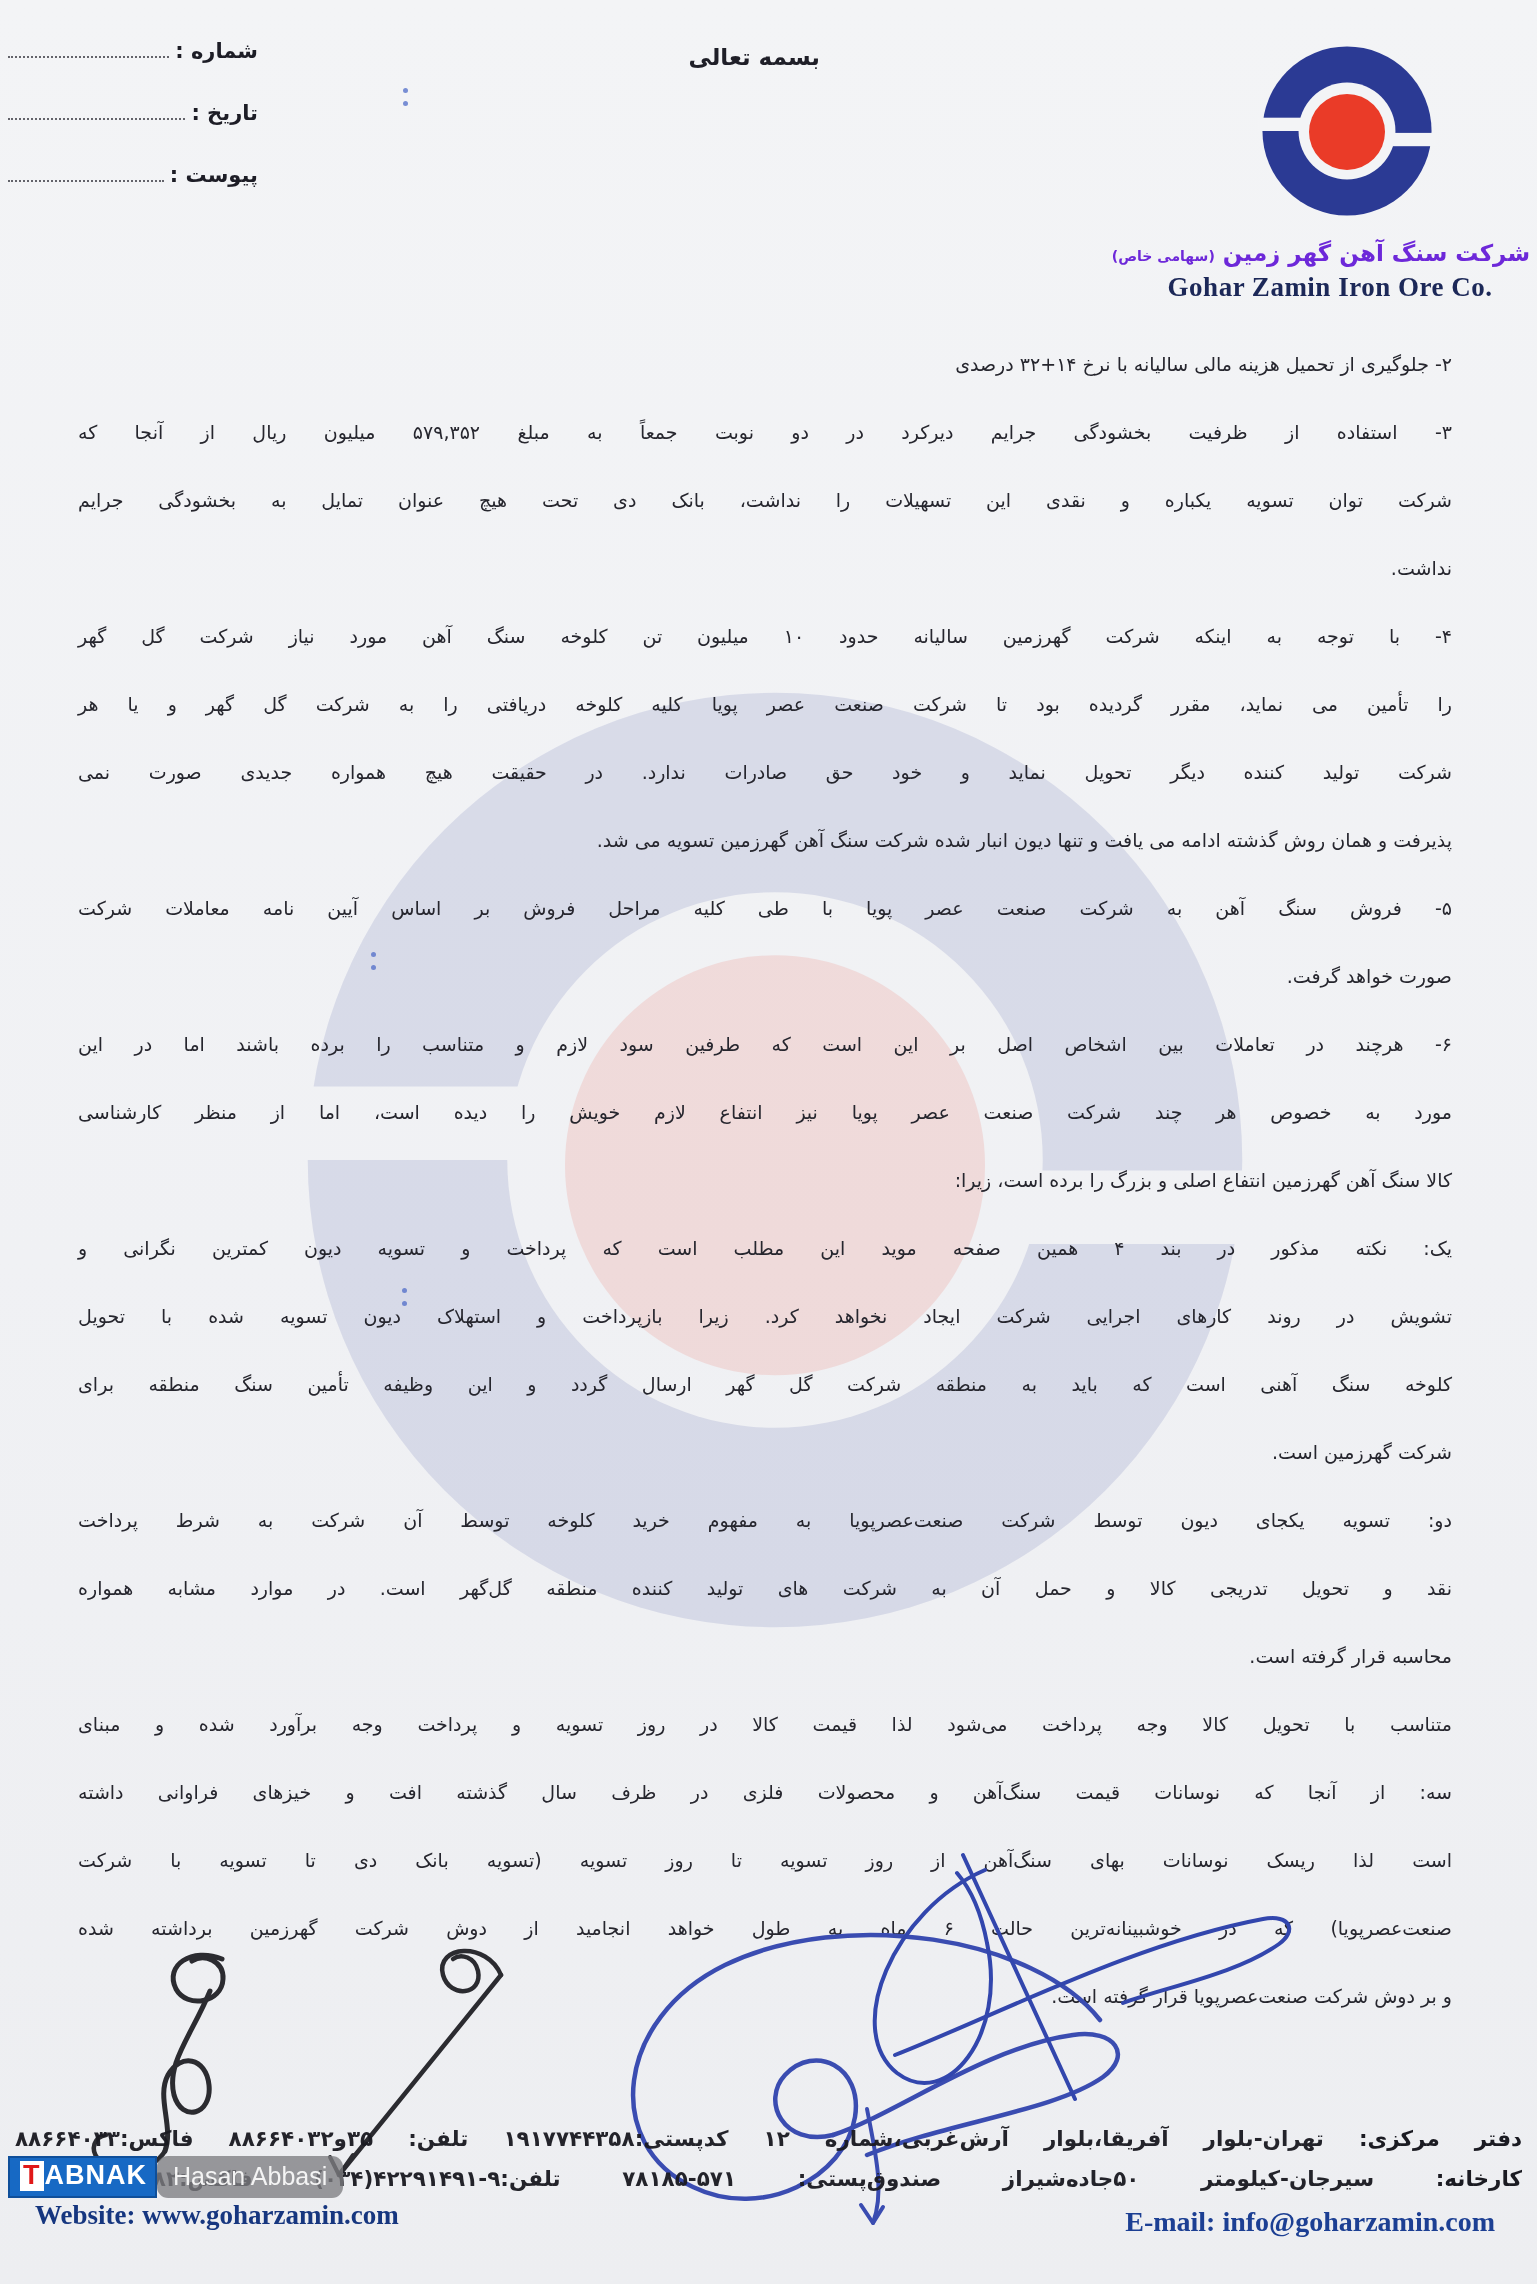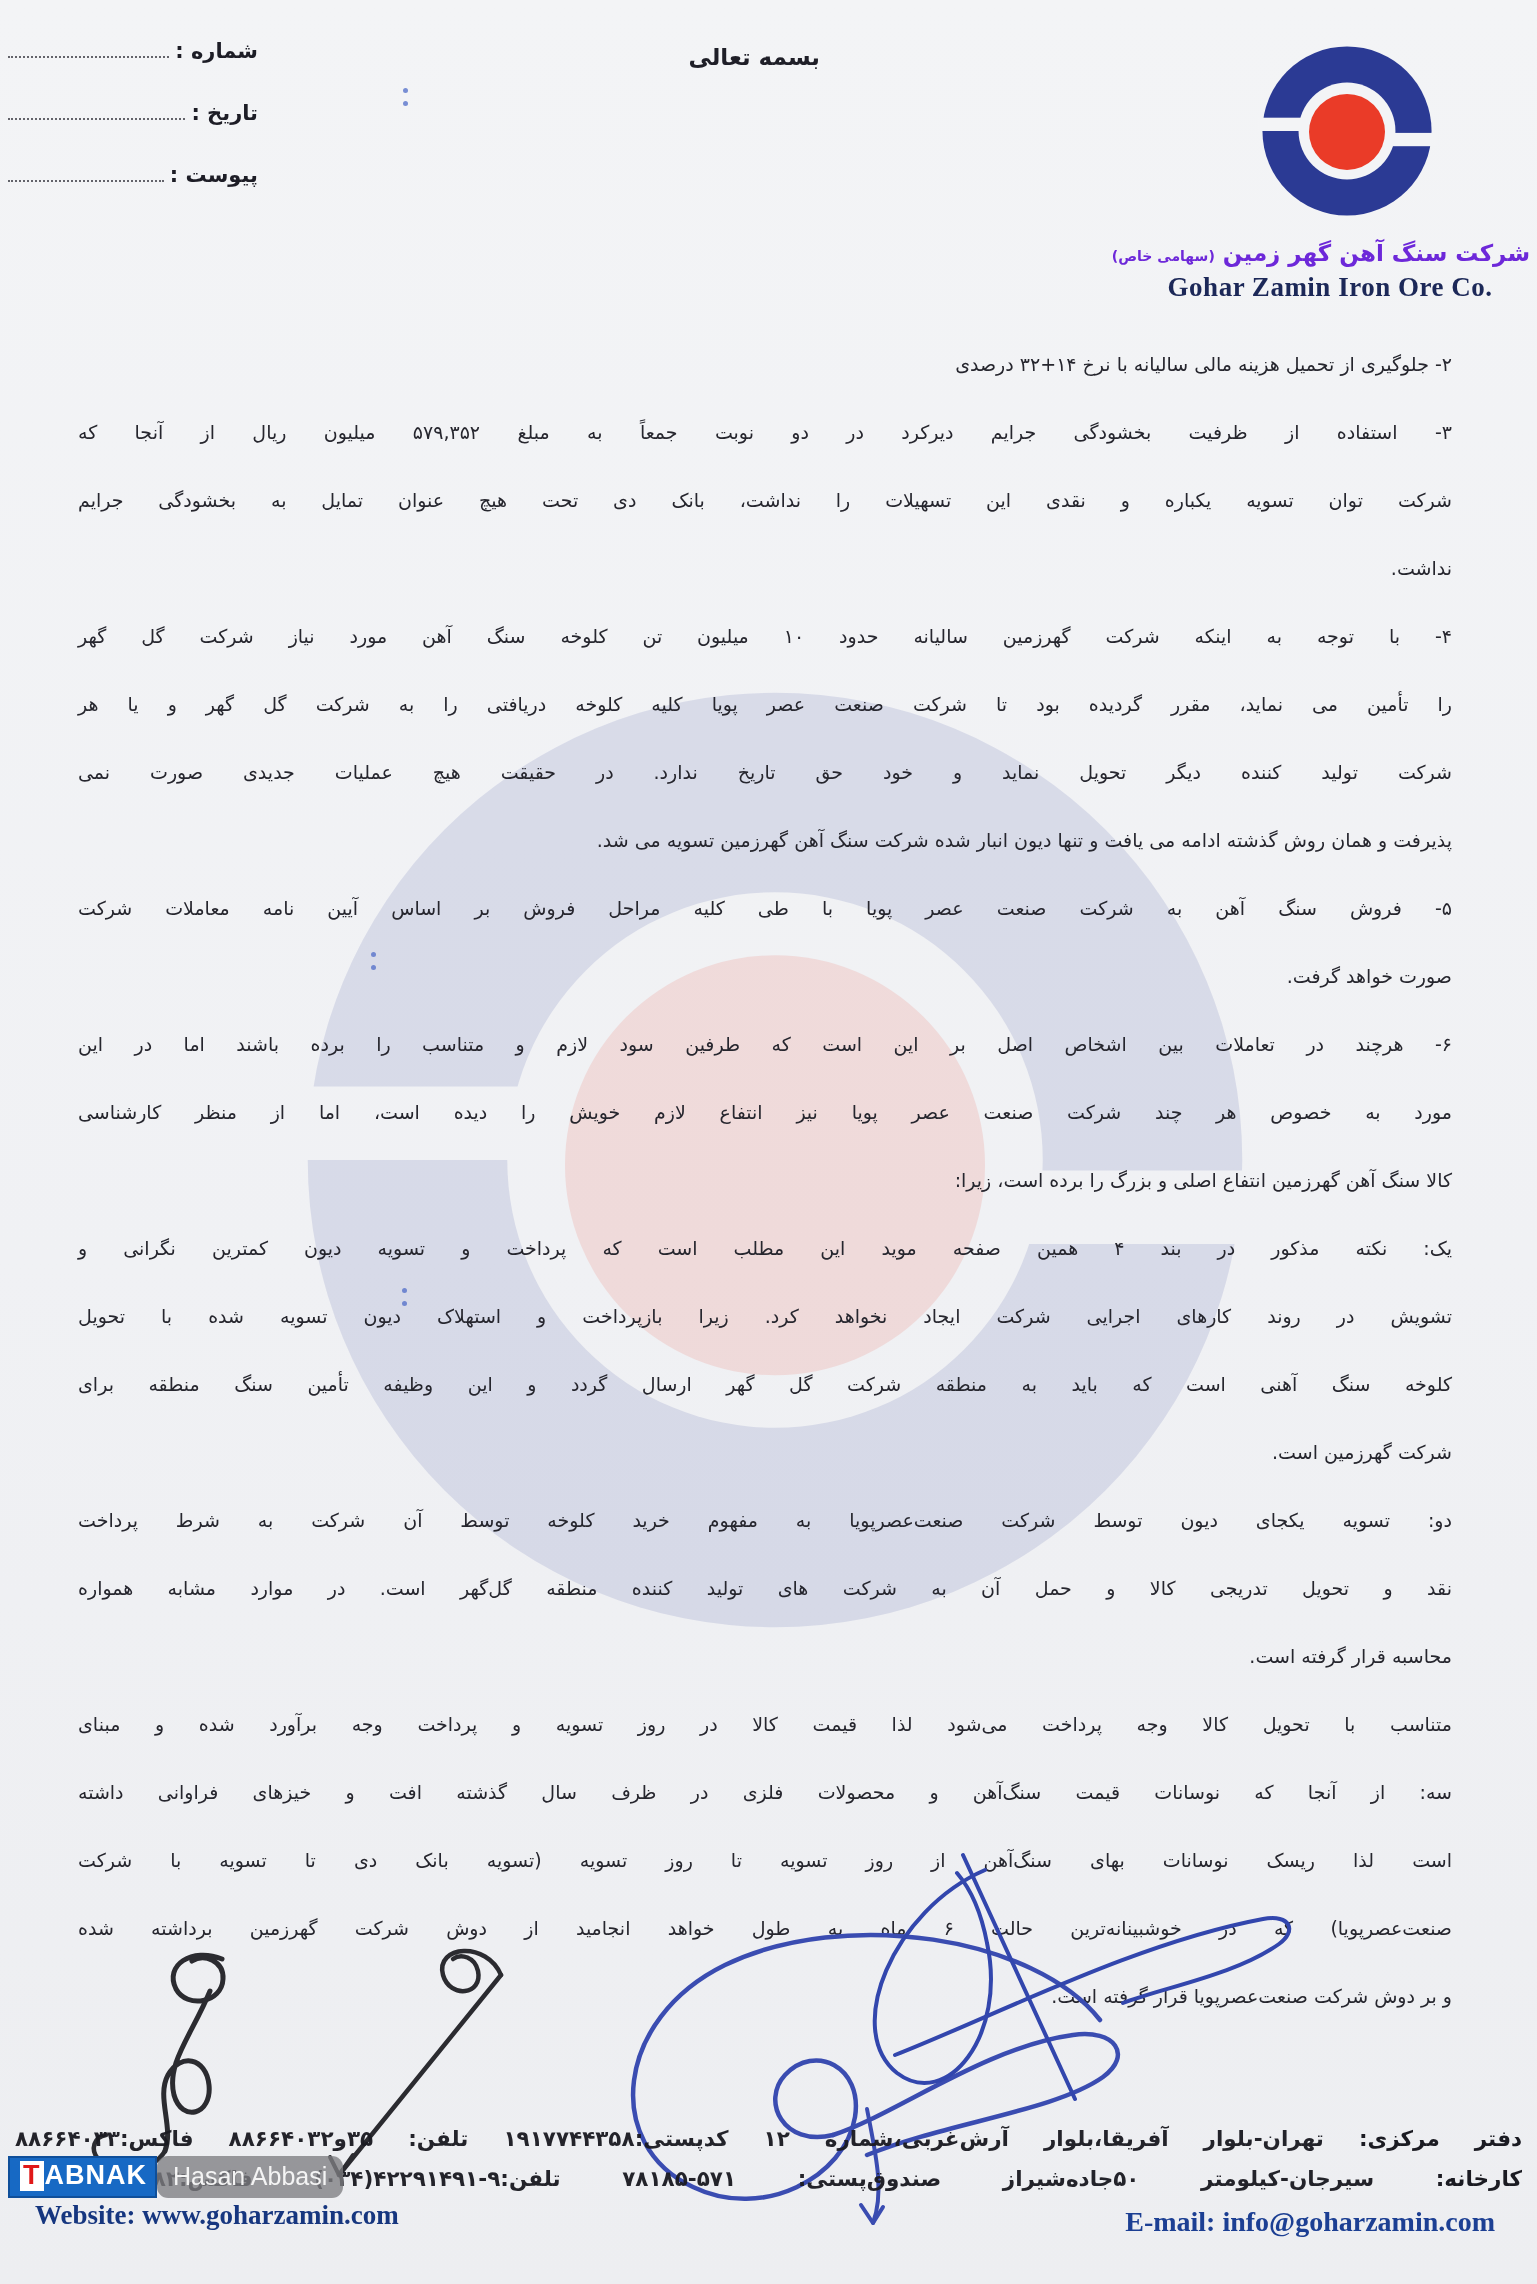--- a/index.html
+++ b/index.html
@@ -110,21 +110,21 @@
   </div>
   <div class="brand-en">Gohar Zamin Iron Ore Co.</div>
 
   <main class="letter-body">
       <div class="bline final">۲- جلوگیری از تحمیل هزینه مالی سالیانه با نرخ ۱۴+۳۲ درصدی</div>
       <div class="bline">۳- استفاده از ظرفیت بخشودگی جرایم دیرکرد در دو نوبت جمعاً به مبلغ ۵۷۹,۳۵۲ میلیون ریال از آنجا که</div>
       <div class="bline">شرکت توان تسویه یکباره و نقدی این تسهیلات را نداشت، بانک دی تحت هیچ عنوان تمایل به بخشودگی جرایم</div>
       <div class="bline final">نداشت.</div>
       <div class="bline">۴- با توجه به اینکه شرکت گهرزمین سالیانه حدود ۱۰ میلیون تن کلوخه سنگ آهن مورد نیاز شرکت گل گهر</div>
       <div class="bline">را تأمین می نماید، مقرر گردیده بود تا شرکت صنعت عصر پویا کلیه کلوخه دریافتی را به شرکت گل گهر و یا هر</div>
-      <div class="bline">شرکت تولید کننده دیگر تحویل نماید و خود حق تاریخ ندارد. در حقیقت هیچ عملیات جدیدی صورت نمی</div>
+      <div class="bline">شرکت تولید کننده دیگر تحویل نماید و خود حق صادرات ندارد. در حقیقت هیچ همواره جدیدی صورت نمی</div>
       <div class="bline final">پذیرفت و همان روش گذشته ادامه می یافت و تنها دیون انبار شده شرکت سنگ آهن گهرزمین تسویه می شد.</div>
       <div class="bline">۵- فروش سنگ آهن به شرکت صنعت عصر پویا با طی کلیه مراحل فروش بر اساس آیین نامه معاملات شرکت</div>
       <div class="bline final">صورت خواهد گرفت.</div>
       <div class="bline">۶- هرچند در تعاملات بین اشخاص اصل بر این است که طرفین سود لازم و متناسب را برده باشند اما در این</div>
       <div class="bline">مورد به خصوص هر چند شرکت صنعت عصر پویا نیز انتفاع لازم خویش را دیده است، اما از منظر کارشناسی</div>
       <div class="bline final">کالا سنگ آهن گهرزمین انتفاع اصلی و بزرگ را برده است، زیرا:</div>
       <div class="bline">یک: نکته مذکور در بند ۴ همین صفحه موید این مطلب است که پرداخت و تسویه دیون کمترین نگرانی و</div>
       <div class="bline">تشویش در روند کارهای اجرایی شرکت ایجاد نخواهد کرد. زیرا بازپرداخت و استهلاک دیون تسویه شده با تحویل</div>
       <div class="bline">کلوخه سنگ آهنی است که باید به منطقه شرکت گل گهر ارسال گردد و این وظیفه تأمین سنگ منطقه برای</div>
       <div class="bline final">شرکت گهرزمین است.</div>

